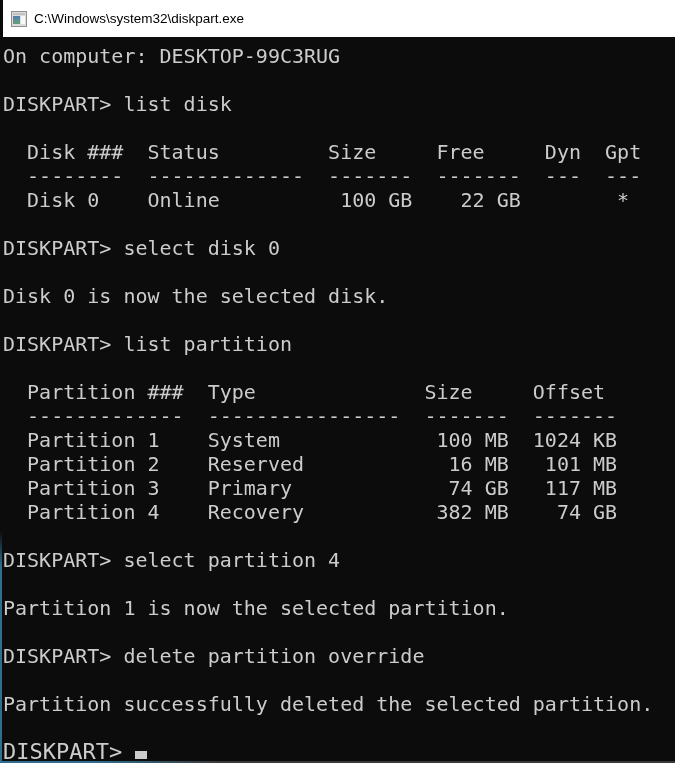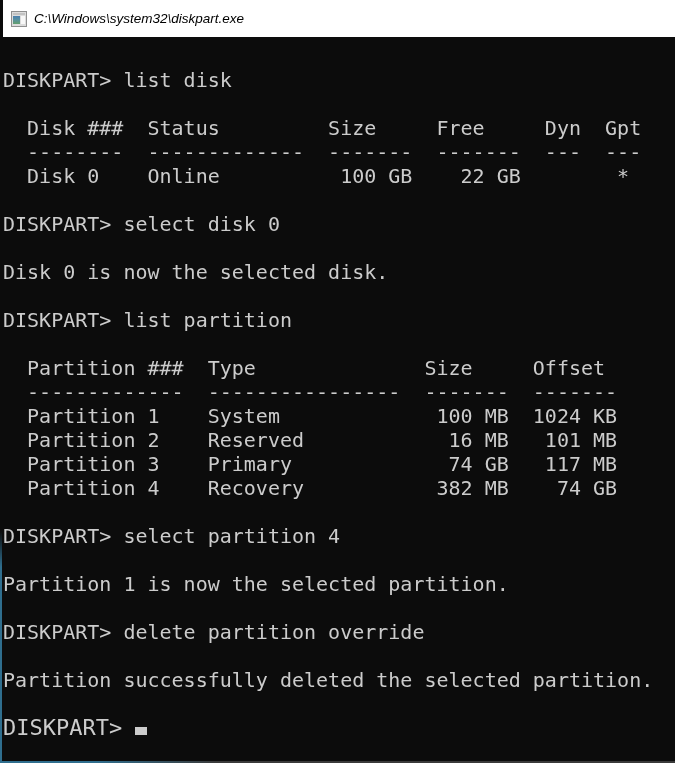--- a/index.html
+++ b/index.html
@@ -31,21 +31,20 @@
     margin-right: 7px;
     display: inline-block;
     flex: 0 0 auto;
   }
   .title {
     font-family: "Liberation Sans", sans-serif;
     font-size: 13.5px;
     color: #000000;
     white-space: nowrap;
     letter-spacing: 0;
-    font-style: italic;
   }
   .terminal {
     position: absolute;
     top: 37px; left: 0; right: 0; bottom: 0;
     background: #0c0c0c;
     padding: 7px 0 0 3px;
     box-sizing: border-box;
     overflow: hidden;
     cursor: text;
   }
@@ -108,20 +107,21 @@
         <rect x="2" y="2" width="12" height="2" fill="#c2c2c2"></rect>
         <rect x="2" y="5" width="7" height="8" fill="url(#iconPane)"></rect>
         <rect x="10" y="5" width="4" height="8" fill="#f8f8f8"></rect>
       </svg>
     </span>
     <span class="title">C:\Windows\system32\diskpart.exe</span>
   </div>
 
   <div class="terminal">
     <div id="terminal-output">
+        <div class="t-line">On computer: DESKTOP-99C3RUG</div>
         <div class="t-line"></div>
         <div class="t-line">DISKPART&gt; list disk</div>
         <div class="t-line"></div>
         <div class="t-line">  Disk ###  Status         Size     Free     Dyn  Gpt</div>
         <div class="t-line">  --------  -------------  -------  -------  ---  ---</div>
         <div class="t-line">  Disk 0    Online          100 GB    22 GB        *</div>
         <div class="t-line"></div>
         <div class="t-line">DISKPART&gt; select disk 0</div>
         <div class="t-line"></div>
         <div class="t-line">Disk 0 is now the selected disk.</div>

